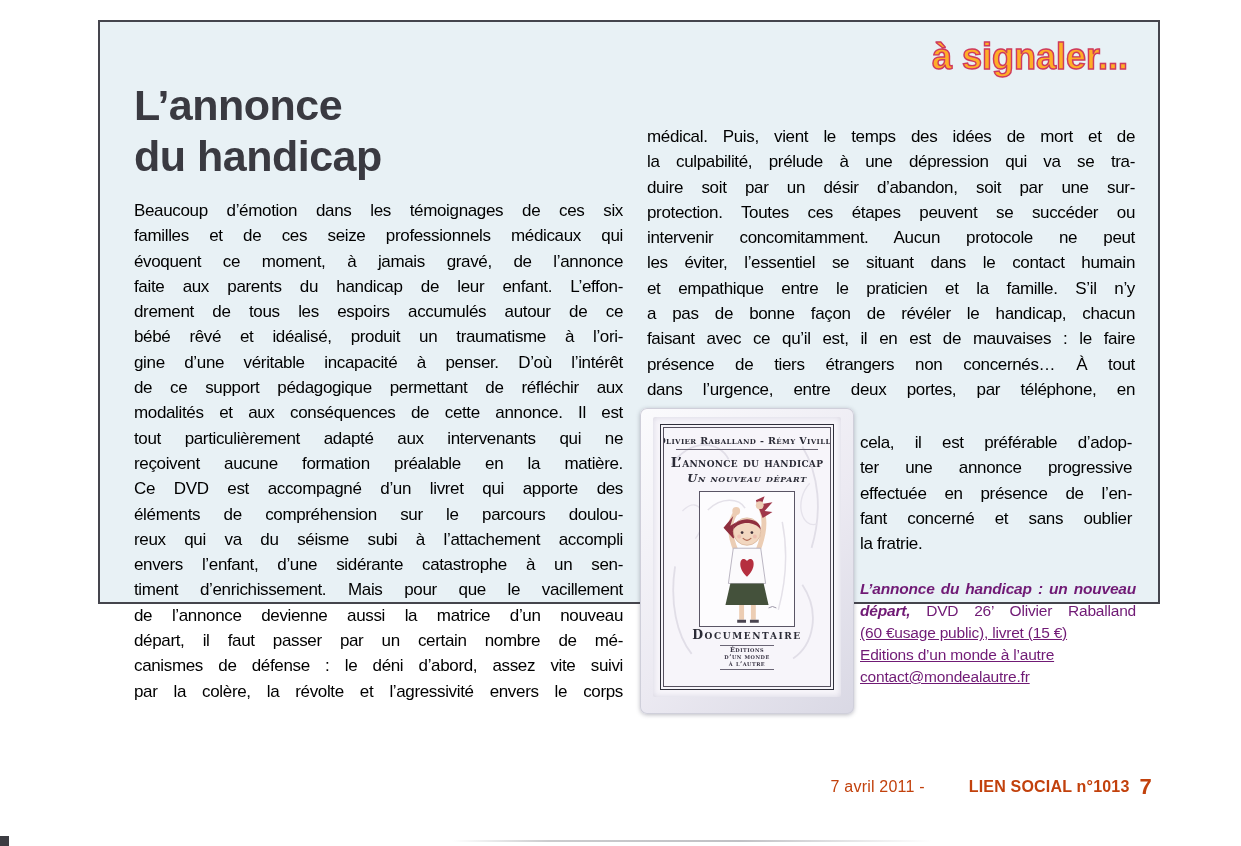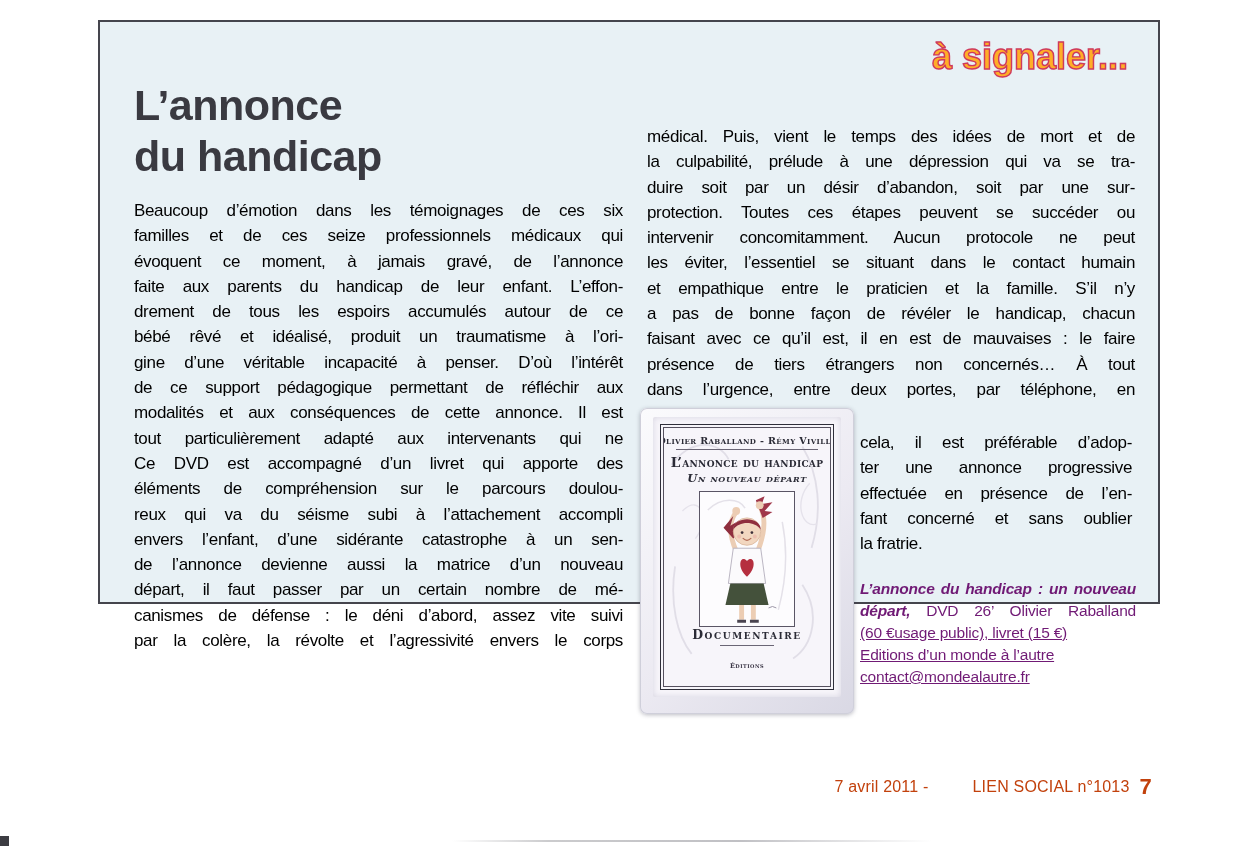--- a/index.html
+++ b/index.html
@@ -95,42 +95,42 @@
     font-size:12.5px;font-weight:bold;font-variant:small-caps;
     letter-spacing:1.6px;z-index:2;
   }
   .cover-publisher{
     margin-top:3px;padding:1px 4px;z-index:2;
     border-top:1px solid #6a6575;border-bottom:1px solid #6a6575;
   }
   .cover-publisher .line{
     font-size:6.5px;line-height:7px;letter-spacing:.5px;
     text-align:right;text-align-last:center;
-    font-variant:small-caps;font-weight:bold;color:#3a3545;margin-top:16px;
+    font-variant:small-caps;font-weight:bold;color:#3a3545;
   }
 
   
   .caption{
     position:absolute;left:760px;top:556px;width:276px;
     font-size:15.5px;color:#701a75;letter-spacing:-0.2px;
   }
   .caption .line{
     height:22px;line-height:22px;
     text-align:justify;text-align-last:justify;white-space:nowrap;
   }
   .caption .line.no-just{text-align:left;text-align-last:left;text-decoration:underline;}
   .caption .cap-lead{font-weight:bold;font-style:italic;}
 
   
   .footer{
     position:absolute;top:774px;right:89px;
     display:flex;align-items:center;
     color:#c2410c;font-size:16px;letter-spacing:.2px;
   }
-  .footer .mag{font-weight:normal;padding-left:44px;}
+  .footer .mag{font-weight:bold;padding-left:44px;}
   .footer .pagenum{font-weight:bold;font-size:22px;margin-left:10px;}
 
   
   .scan-smudge{
     position:absolute;left:452px;top:840px;width:480px;height:2px;
     background:linear-gradient(90deg,rgba(150,150,150,0) 0%,rgba(140,140,145,.45) 20%,rgba(130,130,138,.5) 60%,rgba(150,150,150,0) 100%);
   }
   .scan-corner{
     position:absolute;left:0;top:836px;width:9px;height:10px;background:#3c3c42;
   }
@@ -153,24 +153,26 @@
         <div class="line">Beaucoup d’émotion dans les témoignages de ces six</div>
         <div class="line">familles et de ces seize professionnels médicaux qui</div>
         <div class="line">évoquent ce moment, à jamais gravé, de l’annonce</div>
         <div class="line">faite aux parents du handicap de leur enfant. L’effon-</div>
         <div class="line">drement de tous les espoirs accumulés autour de ce</div>
         <div class="line">bébé rêvé et idéalisé, produit un traumatisme à l’ori-</div>
         <div class="line">gine d’une véritable incapacité à penser. D’où l’intérêt</div>
         <div class="line">de ce support pédagogique permettant de réfléchir aux</div>
         <div class="line">modalités et aux conséquences de cette annonce. Il est</div>
         <div class="line">tout particulièrement adapté aux intervenants qui ne</div>
+        <div class="line">reçoivent aucune formation préalable en la matière.</div>
         <div class="line">Ce DVD est accompagné d’un livret qui apporte des</div>
         <div class="line">éléments de compréhension sur le parcours doulou-</div>
         <div class="line">reux qui va du séisme subi à l’attachement accompli</div>
         <div class="line">envers l’enfant, d’une sidérante catastrophe à un sen-</div>
+        <div class="line">timent d’enrichissement. Mais pour que le vacillement</div>
         <div class="line">de l’annonce devienne aussi la matrice d’un nouveau</div>
         <div class="line">départ, il faut passer par un certain nombre de mé-</div>
         <div class="line">canismes de défense : le déni d’abord, assez vite suivi</div>
         <div class="line">par la colère, la révolte et l’agressivité envers le corps</div>
       </div>
 
     <div class="bodycol col-right">
         <div class="line">médical. Puis, vient le temps des idées de mort et de</div>
         <div class="line">la culpabilité, prélude à une dépression qui va se tra-</div>
         <div class="line">duire soit par un désir d’abandon, soit par une sur-</div>

